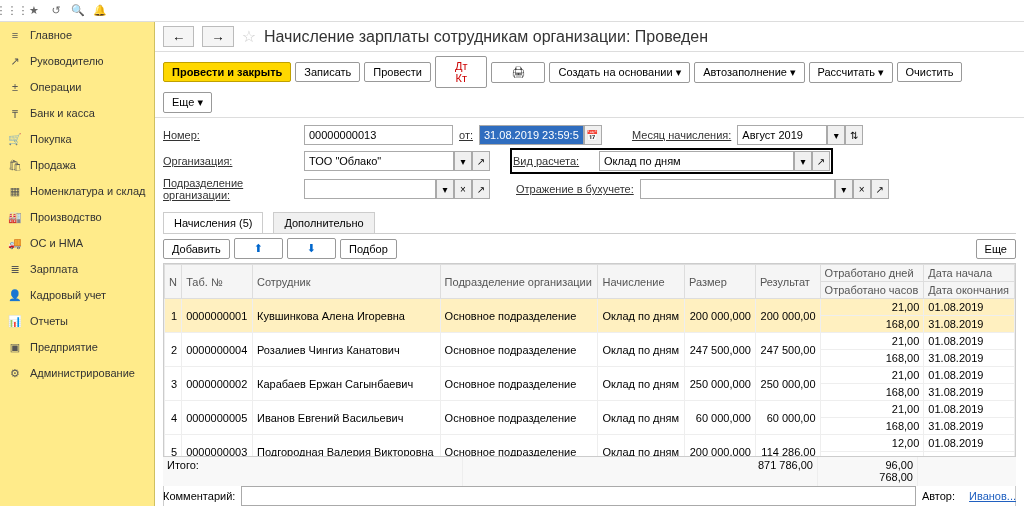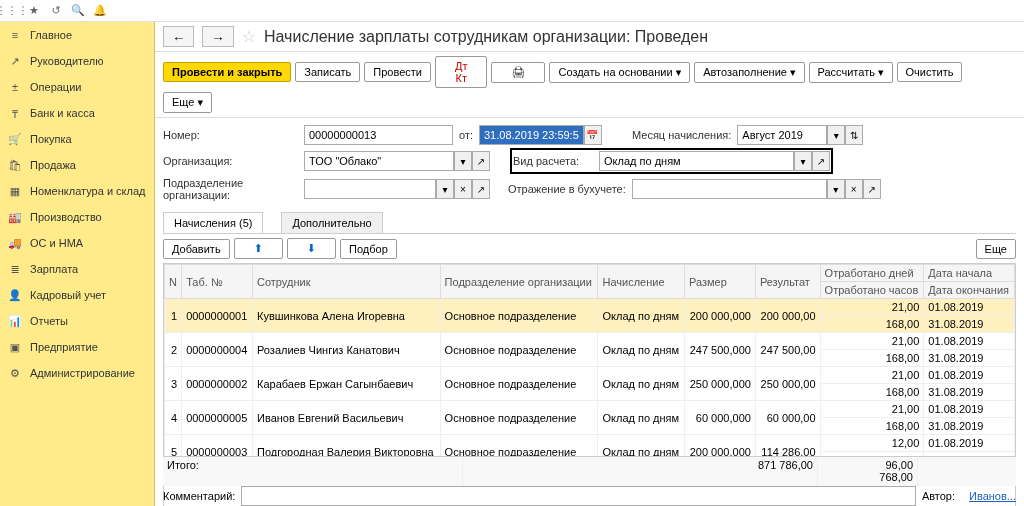--- a/index.html
+++ b/index.html
@@ -13,28 +13,28 @@
 .header { display: flex; align-items: center; padding: 4px 8px; gap: 8px; border-bottom: 1px solid #ddd; }
 .navbtn { border: 1px solid #bbb; background: #f5f5f5; padding: 2px 8px; cursor: pointer; }
 .title { font-size: 16px; color: #333; }
 .star { color: #ccc; font-size: 16px; }
 .toolbar { display: flex; align-items: center; padding: 4px 8px; gap: 4px; border-bottom: 1px solid #ddd; flex-wrap: wrap; }
 .btn { border: 1px solid #999; background: #fff; padding: 3px 8px; cursor: pointer; font-size: 11px; border-radius: 2px; }
 .btn-primary { background: #ffd800; border-color: #c0a000; font-weight: bold; }
 .btn-icon { padding: 3px 19px; }
 .form-rows { padding: 4px 8px; }
 .form-row { display: flex; align-items: center; gap: 6px; margin: 3px 0; }
-.form-row label { color: #333; }
+.form-row label { color: #333; text-decoration: underline; }
 .field { display: flex; align-items: center; }
 .input { border: 1px solid #aaa; padding: 2px 4px; background: #fff; font-size: 11px; height: 20px; }
 .input-date-sel { background: #2f6dbf; color: #fff; }
 .sbtn { border: 1px solid #aaa; background: #f0f0f0; width: 18px; height: 20px; display: inline-flex; align-items: center; justify-content: center; cursor: pointer; font-size: 10px; }
 .highlight-box { border: 2px solid #000; padding: 1px; display: inline-flex; align-items: center; gap: 6px; }
 .tabs { display: flex; border-bottom: 1px solid #ccc; margin: 4px 8px 0 8px; }
-.tab { padding: 4px 10px; border: 1px solid #ccc; border-bottom: none; background: #f0f0f0; cursor: pointer; margin-right: 18px; font-size: 11px; }
+.tab { padding: 4px 10px; border: 1px solid #ccc; border-bottom: none; background: #f0f0f0; cursor: pointer; margin-right: 10px; font-size: 11px; }
 .tab.active { background: #fff; }
 .table-toolbar { display: flex; padding: 4px 8px; gap: 4px; align-items: center; }
 .table-wrap { margin: 0 8px; border: 1px solid #ccc; height: 290px; overflow: auto; position: relative; }
 table { border-collapse: collapse; width: 100%; font-size: 11px; }
 th { background: #f5f5f5; border: 1px solid #ddd; padding: 2px 4px; font-weight: normal; text-align: left; color: #555; white-space: nowrap; }
 td { border: 1px solid #eee; padding: 2px 4px; white-space: nowrap; }
 tr.sel td { background: #fff0c0; }
 .num { text-align: right; }
 .footer-row { position: absolute; bottom: 20px; left: 8px; right: 8px; border-top: 1px solid #ccc; display: flex; font-size: 11px; background: #f8f8f8; height: 30px; }
 .footer-cell { padding: 2px 4px; border-right: 1px solid #eee; }
@@ -169,21 +169,21 @@
       </span>
     </div>
     <div class="form-row">
       <label style="width:135px">Подразделение организации:</label>
       <span class="field">
         <input class="input" style="width: 132px;" value="">
         <span class="sbtn">▾</span>
         <span class="sbtn">×</span>
         <span class="sbtn">↗</span>
       </span>
-      <label style="margin-left:12px">Отражение в бухучете:</label>
+      <label style="margin-left:20px">Отражение в бухучете:</label>
       <span class="field">
         <input class="input" style="width: 195px;" value="">
         <span class="sbtn">▾</span>
         <span class="sbtn">×</span>
         <span class="sbtn">↗</span>
       </span>
     </div>
   </div>
 
   <div class="tabs">

